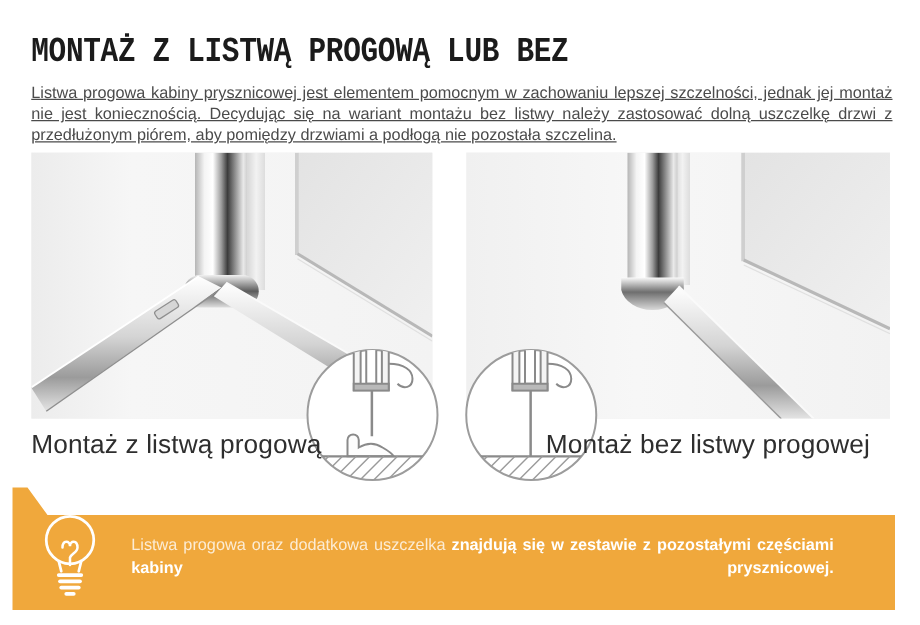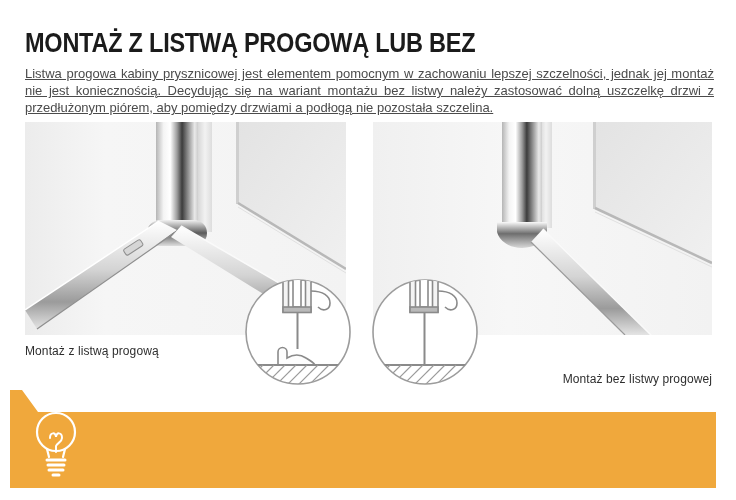--- a/index.html
+++ b/index.html
@@ -5,43 +5,43 @@
   html,body{margin:0;padding:0;}
   body{
     width:736px;height:500px;position:relative;overflow:hidden;
     background:#ffffff;font-family:"Liberation Sans","DejaVu Sans",sans-serif;
   }
   .abs{position:absolute;}
   
   #title{
     left:25px;top:8px;width:700px;
     font-size:28px;font-weight:700;color:#1b1b1b;line-height:32px;
-    letter-spacing:-0.3px;white-space:nowrap;
+    letter-spacing:-0.3px;white-space:nowrap;font-family:Liberation Mono, monospace;
   }
   #title>span{display:inline-block;transform:scaleX(0.84);transform-origin:0 50%;}
   
   #intro{
     left:25px;top:52px;width:689px;
     font-size:13px;line-height:17px;color:#4b4b4b;
     text-align:justify;
     text-decoration:underline;
   }
   
   .photo{top:122px;height:213px;overflow:hidden;background:#f2f2f2;}
   #photoL{left:25px;width:321px;}
   #photoR{left:373px;width:339px;}
   .photo svg{display:block;}
   
   .diagram{top:277px;width:110px;height:110px;}
   #diagL{left:243px;}
   #diagR{left:370px;}
   
-  .caption{top:344px;font-size:12px;color:#2e2e2e;letter-spacing:0.1px;}
+  .caption{top:344px;font-size:21px;color:#2e2e2e;letter-spacing:0.1px;}
   #captionL{left:25px;}
-  #captionR{right:24px;text-align:left;margin-top:28px;}
+  #captionR{right:40px;text-align:left;}
   
   #banner{left:0;top:385px;width:736px;height:115px;}
   #banner-shape{position:absolute;left:0;top:0;}
   #bulb{position:absolute;left:30px;top:26px;}
   #note-text{
     position:absolute;left:105px;top:42px;width:562px;
     font-size:13px;line-height:17.5px;color:rgba(255,255,255,0.78);
   }
   #note-line1{display:block;text-align:justify;text-align-last:justify;}
   #note-line1 b{color:#ffffff;font-weight:700;}
@@ -208,14 +208,15 @@
     <circle cx="26" cy="21" r="19"></circle>
     <path d="M20,27 C20,21 26,21 26,26 C26,21 32,21 32,27 C32,31 27,32 26,35 L26,41" stroke-width="2"></path>
     <line x1="17" y1="38" x2="19" y2="46"></line>
     <line x1="35" y1="38" x2="33" y2="46"></line>
     <line x1="17" y1="49" x2="35" y2="49" stroke-width="3"></line>
     <line x1="18" y1="54" x2="34" y2="54" stroke-width="3"></line>
     <line x1="19" y1="59" x2="33" y2="59" stroke-width="3"></line>
     <line x1="23" y1="64" x2="29" y2="64" stroke-width="3"></line>
   </svg>
   <div id="note-text">
+    <span id="note-line1"><span>Listwa progowa oraz dodatkowa uszczelka </span><b>znajdują się w zestawie z pozostałymi częściami kabiny prysznicowej.</b></span>
   </div>
 </div>
 
 </body></html>

